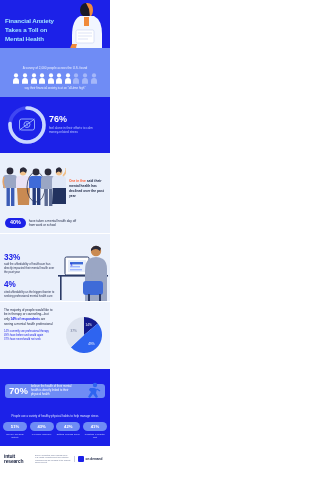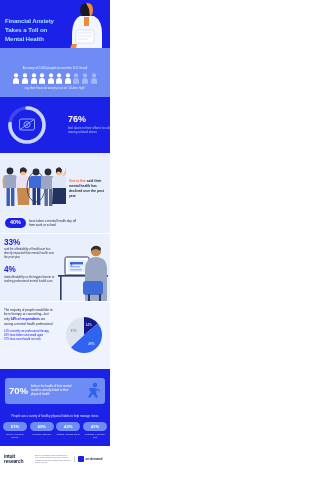--- a/index.html
+++ b/index.html
@@ -60,21 +60,21 @@
 
   
   .sec-76 {
     background: #1c21e8;
     height: 56px;
     position: relative;
     display: flex; align-items: center;
     padding: 0 5px;
   }
   .donut-wrap { position: relative; width: 44px; height: 44px; flex: 0 0 44px; }
-  .d76-text { margin-left: 19px; }
+  .d76-text { margin-left: 0; }
   .d76-pct { color: #ffffff; font-size: 9px; font-weight: bold; line-height: 1; }
   .d76-sub { color: #b9c6ff; font-size: 3.1px; line-height: 1.45; margin-top: 2px; width: 46px; }
 
   
   .sec-five {
     background: #eaf0fb;
     position: relative;
     height: 80px;
     padding-top: 4px;
   }
@@ -92,21 +92,21 @@
     background: #1c21e8; color: #fff; font-size: 5.4px; font-weight: bold;
     border-radius: 20px; padding: 2.2px 5px; line-height: 1;
   }
   .pill-label { font-size: 3.1px; line-height: 1.4; color: #1a2340; width: 54px; }
 
   
   .sec-cost {
     background: #eaf0fb;
     height: 68px;
     position: relative;
-    padding: 5px 4px;
+    padding: 20px 4px;
     border-top: 1.5px solid #ffffff;
   }
   .cost-left { width: 52px; }
   .cost-stat { color: #1c21e8; font-size: 8.2px; font-weight: bold; line-height: 1; }
   .cost-sub { color: #2a3354; font-size: 2.75px; line-height: 1.4; margin: 1.5px 0 6px; }
   .desk-art { position: absolute; right: 1px; bottom: 0; width: 52px; height: 62px; }
 
   
   .sec-pie {
     background: #eef3fd;
@@ -124,21 +124,21 @@
   .sec-70 {
     background: #1c21e8;
     height: 44px;
     position: relative;
     display: flex; align-items: center;
     padding: 0 5px;
   }
   .card70 {
     background: #6f8cf5; border-radius: 3px;
     display: flex; align-items: center;
-    width: 100px; height: 26px;
+    width: 100px; height: 14px;
     padding: 0 4px;
   }
   .card70-pct { color: #ffffff; font-size: 9.5px; font-weight: bold; line-height: 1; }
   .card70-sub { color: #ffffff; font-size: 2.8px; line-height: 1.4; margin-left: 3px; width: 42px; }
   .card70-icon { margin-left: auto; width: 14px; height: 18px; }
 
   
   .sec-habits {
     background: #1c21e8;
     padding: 2px 3px 6px;

